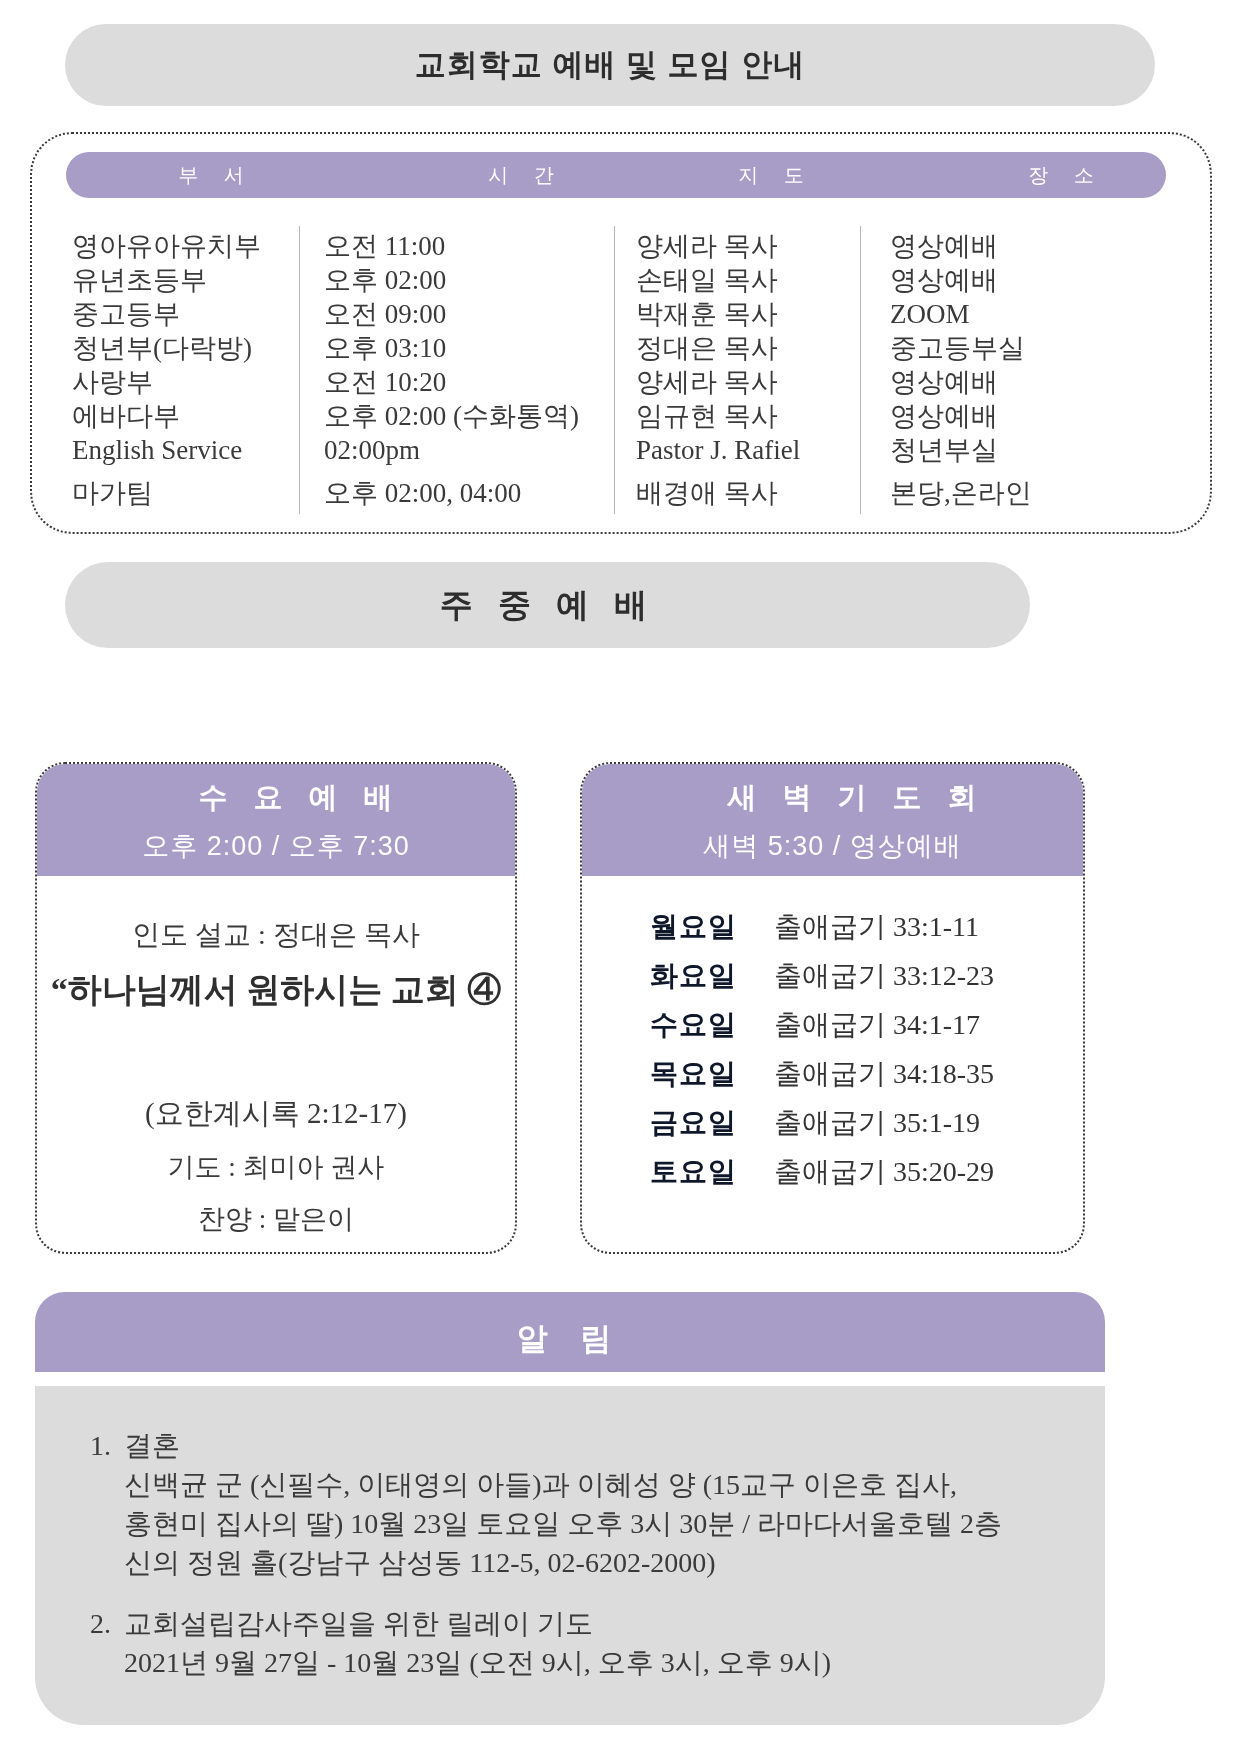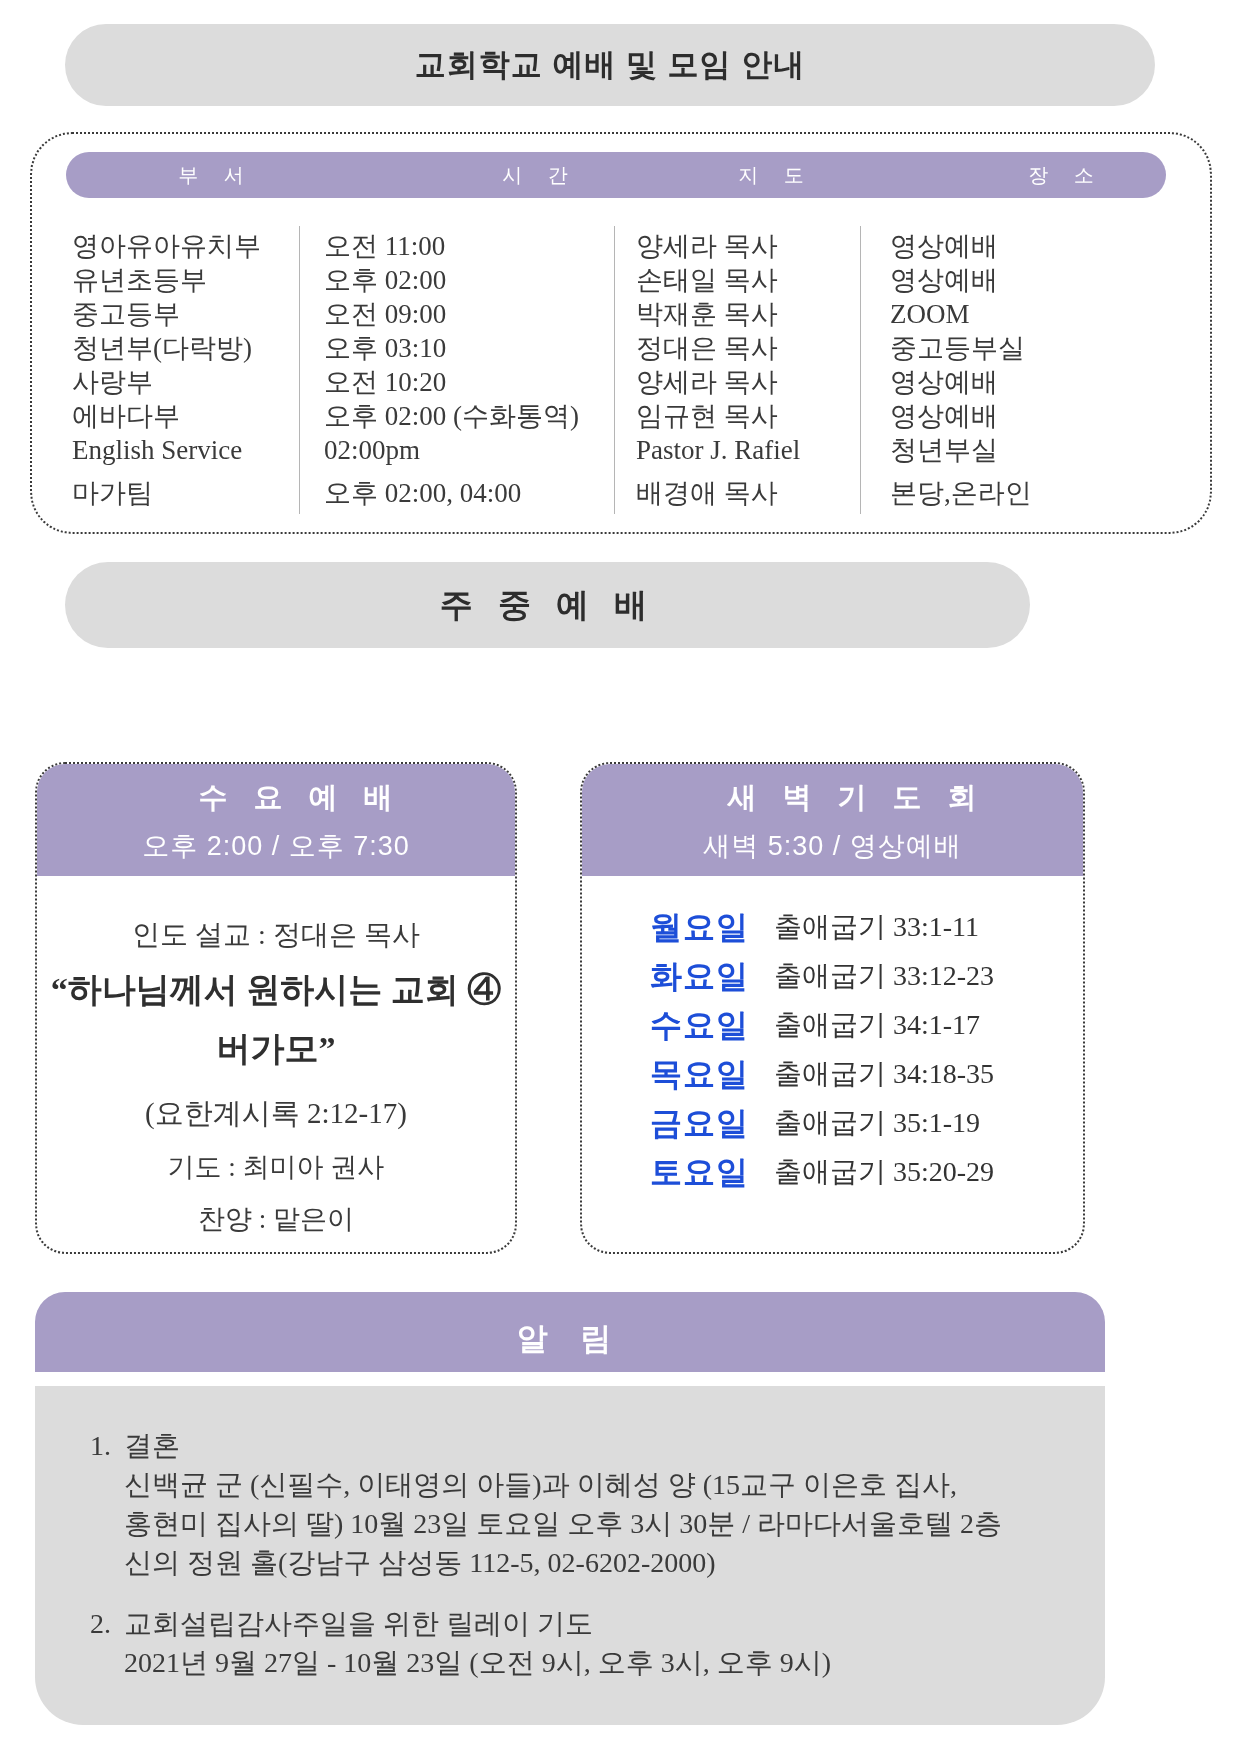--- a/index.html
+++ b/index.html
@@ -25,21 +25,21 @@
   }
   #table-header{
     position:absolute;left:34px;top:18px;width:1100px;height:46px;
     background:#a79dc6;border-radius:23px;
   }
   .col-head{
     position:absolute;top:0;height:46px;line-height:46px;text-align:center;
     color:#ffffff;font-family:"Liberation Sans", sans-serif;font-size:20px;letter-spacing:10px;
   }
   #col-head-dept{left:40px;width:220px;}
-  #col-head-time{left:364px;width:220px;}
+  #col-head-time{left:350px;width:220px;}
   #col-head-leader{left:600px;width:220px;}
   #col-head-place{left:890px;width:220px;}
 
   .vline{position:absolute;width:1px;background:#b5b5b5;top:92px;height:288px;}
   #vline1{left:267px;}
   #vline2{left:582px;}
   #vline3{left:828px;}
 
   .trow{position:absolute;left:0;width:100%;height:34px;line-height:34px;font-size:27px;color:#3a3a3a;}
   .trow .cell{position:absolute;top:0;white-space:nowrap;}
@@ -65,21 +65,21 @@
   .wed-line{position:absolute;left:0;width:100%;text-align:center;white-space:nowrap;}
   #wed-leader{top:152px;font-size:28px;}
   #wed-sermon1{top:203px;font-size:34px;font-weight:bold;color:#2f2f2f;}
   #wed-sermon2{top:262px;font-size:34px;font-weight:bold;color:#2f2f2f;}
   #wed-verse{top:330px;font-size:29px;}
   #wed-prayer{top:385px;font-size:27px;}
   #wed-praise{top:437px;font-size:27px;}
 
   .sched-row{position:absolute;left:0;width:100%;height:40px;line-height:40px;}
   .sched-day{
-    position:absolute;left:68px;color:#1d4ed8;font-weight:bold;font-size:32px;
+    position:absolute;left:68px;color:#0f172a;font-weight:bold;font-size:28px;
     font-family:"Liberation Sans", sans-serif;letter-spacing:1px;
   }
   .sched-passage{position:absolute;left:192px;font-size:28px;color:#333333;white-space:nowrap;}
 
   
   #notice-header{
     left:35px;top:1292px;width:1070px;height:80px;background:#a79dc6;
     border-radius:30px 30px 0 0;text-align:center;line-height:94px;
     color:#ffffff;font-family:"Liberation Sans", sans-serif;font-weight:bold;
     font-size:31px;letter-spacing:12px;
@@ -164,21 +164,20 @@
 
 <div id="banner2" class="abs gray-pill">주 중 예 배</div>
 
 <div id="wed-box" class="abs dotted-box">
   <div class="box-header">
     <span class="box-title">수 요 예 배</span>
     <span class="box-time">오후 2:00 / 오후 7:30</span>
   </div>
   <div id="wed-leader" class="wed-line">인도 설교 : 정대은 목사</div>
   <div id="wed-sermon1" class="wed-line">“하나님께서 원하시는 교회 ④</div>
-  <div id="wed-sermon2" class="wed-line">버가모”</div>
   <div id="wed-verse" class="wed-line">(요한계시록 2:12-17)</div>
   <div id="wed-prayer" class="wed-line">기도 : 최미아 권사</div>
   <div id="wed-praise" class="wed-line">찬양 : 맡은이</div>
 </div>
 
 <div id="dawn-box" class="abs dotted-box">
   <div class="box-header">
     <span class="box-title">새 벽 기 도 회</span>
     <span class="box-time">새벽 5:30 / 영상예배</span>
   </div>

